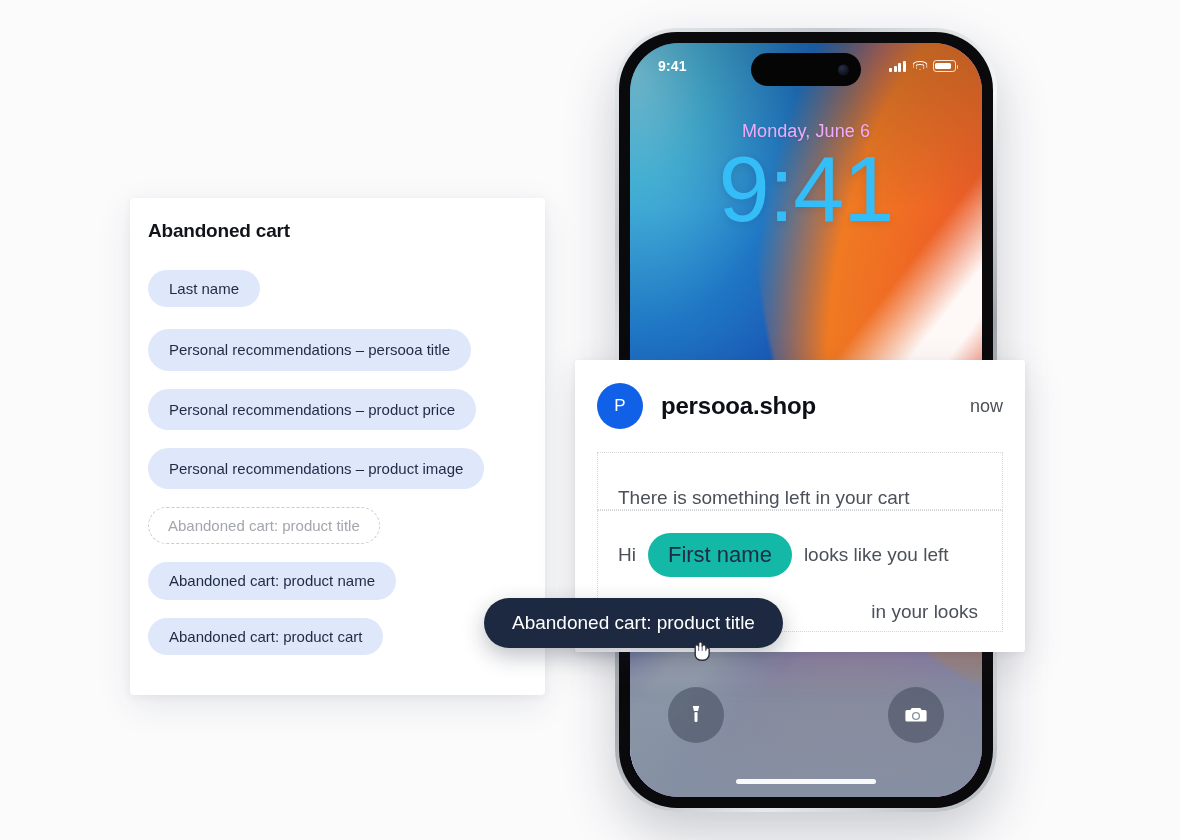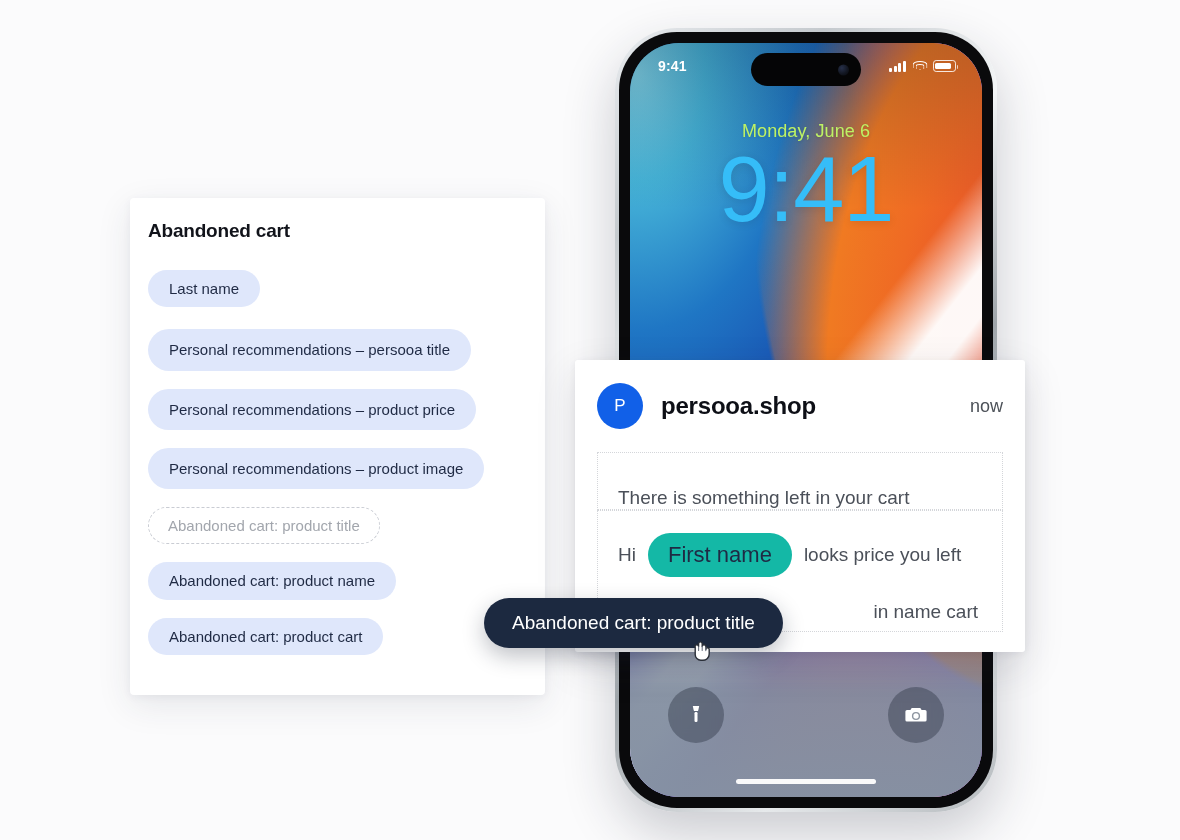--- a/index.html
+++ b/index.html
@@ -119,21 +119,21 @@
   .wifi b{position:absolute;left:50%;transform:translateX(-50%);border:1.7px solid #fff;border-bottom:none;border-radius:50% 50% 0 0;background:none;}
   .wifi b:nth-child(1){width:13px;height:6.5px;top:0;}
   .wifi b:nth-child(2){width:7px;height:3.6px;top:3.4px;}
   .wifi b:nth-child(3){width:1px;height:1px;top:8px;background:#fff;border:none;border-radius:50%;}
   .batt{width:23px;height:11.5px;border:1.4px solid rgba(255,255,255,.85);border-radius:3.2px;position:relative;padding:1.4px;box-sizing:border-box;}
   .batt span{display:block;height:100%;width:88%;background:#fff;border-radius:1.6px;}
   .batt:after{content:"";position:absolute;right:-3.2px;top:3.3px;width:1.7px;height:4.4px;background:rgba(255,255,255,.7);border-radius:0 2px 2px 0;}
 
   .lock-date{
     position:absolute;left:0;right:0;top:78px;text-align:center;
-    color:#bef264;font-size:18px;letter-spacing:.1px;
+    color:#f0abfc;font-size:18px;letter-spacing:.1px;
     text-shadow:0 1px 3px rgba(0,0,0,.12);
   }
   .lock-time{
     position:absolute;left:0;right:0;top:96px;text-align:center;
     color:#35bdf8;font-size:92px;font-weight:500;letter-spacing:-1px;
     line-height:1.1;text-shadow:0 2px 8px rgba(0,0,0,.10);
   }
 
   .lock-actions{position:absolute;left:0;right:0;bottom:52px;height:58px;}
   .lock-btn{
@@ -290,24 +290,24 @@
     </div>
 
     <div class="dz dz-title">
       <span>There is something left in your cart</span>
     </div>
 
     <div class="dz dz-body">
       <div class="line">
         <span>Hi</span>
         <span class="chip-inline">First name</span>
-        <span>looks price you left</span>
+        <span>looks like you left</span>
       </div>
       <div class="line line2">
-        <span>in name cart</span>
+        <span>in your looks</span>
       </div>
     </div>
   </div>
 
   <div class="drag-pill">Abandoned cart: product title</div>
   <div class="cursor-hand">
     <svg width="34" height="34" viewBox="0 0 34 34">
       <path d="M9 14.5c0-1 .8-1.8 1.8-1.8s1.8.8 1.8 1.8v-2.8c0-1 .8-1.8 1.8-1.8s1.8.8 1.8 1.8v2.8c0-1 .8-1.8 1.8-1.8s1.8.8 1.8 1.8v3c0-1 .8-1.7 1.7-1.7s1.7.8 1.7 1.7v4.6c0 3.4-2.8 6.1-6.2 6.1h-2.2c-3.1 0-5.6-2.5-5.6-5.6v-8.1z" fill="#ffffff" stroke="#2a2f38" stroke-width="1.4" stroke-linejoin="round"></path>
       <path d="M12.6 14.8v3.6M16.2 14.2v4.2M19.8 15v3.6" stroke="#6f7682" stroke-width="1.1" stroke-linecap="round"></path>
     </svg>

